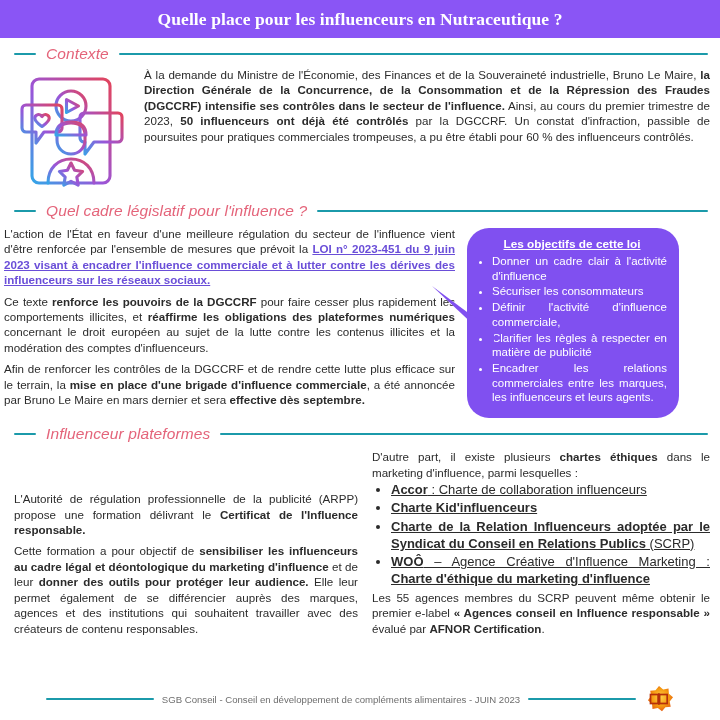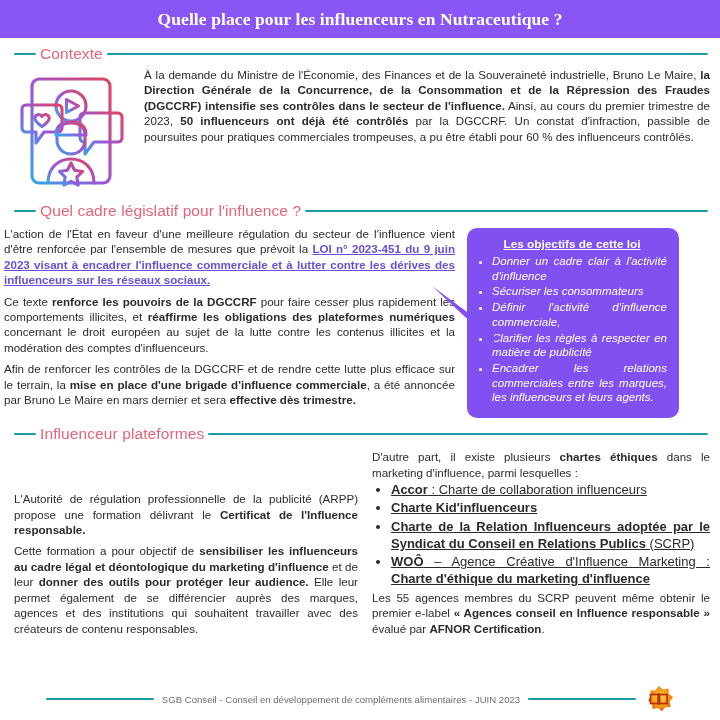--- a/index.html
+++ b/index.html
@@ -30,23 +30,24 @@
     font-weight: bold;
     font-size: 17.5px;
     letter-spacing: 0.1px;
     text-align: right;
   }
 
   
   .section-head {
     display: flex;
     align-items: center;
-    gap: 4px;
+    gap: 10px;
     padding: 0 12px 0 14px;
     margin-top: 7px;
+    font-style: italic;
   }
   .section-head .rule {
     height: 2.5px;
     background: #1b9aaa;
     border-radius: 2px;
   }
   .section-head .rule-left { width: 22px; flex: none; }
   .section-head .rule-right { flex: 1 1 auto; }
   .section-head .label {
     color: #e4647a;
@@ -98,40 +99,39 @@
   }
   .law-link {
     color: #6a4ed8;
     text-decoration: underline;
     font-weight: bold;
   }
   .objectives-box {
     width: 212px;
     flex: none;
     background: #8050f0;
-    border-radius: 10px;
+    border-radius: 22px;
     color: #ffffff;
     padding: 9px 12px 12px 10px;
     box-sizing: border-box;
     margin-top: 2px;
   }
   .objectives-title {
     text-align: center;
     font-weight: bold;
     font-size: 11.8px;
     text-decoration: underline;
     margin-bottom: 3px;
   }
   .objectives-list {
     margin: 0;
     padding-left: 15px;
     font-size: 11.5px;
     line-height: 1.28;
     text-align: justify;
-    font-style: italic;
   }
   .objectives-list li { margin-bottom: 1px; }
 
   
   .pointer-wedge {
     position: absolute;
     left: 432px;
     top: 66px;
     width: 62px;
     height: 58px;
@@ -247,21 +247,21 @@
 <div class="section-head">
   <span class="rule rule-left"></span>
   <span class="label">Quel cadre législatif pour l'influence ?</span>
   <span class="rule rule-right"></span>
 </div>
 
 <div class="law-wrap">
   <div class="law-left">
     <p class="para"><span>L'action de l'État en faveur d'une meilleure régulation du secteur de l'influence vient d'être renforcée par l'ensemble de mesures que prévoit la </span><a class="law-link" href="#">LOI n° 2023-451 du 9 juin 2023 visant à encadrer l'influence commerciale et à lutter contre les dérives des influenceurs sur les réseaux sociaux.</a></p>
     <p class="para"><span>Ce texte </span><b>renforce les pouvoirs de la DGCCRF</b><span> pour faire cesser plus rapidement les comportements illicites, et </span><b>réaffirme les obligations des plateformes numériques</b><span> concernant le droit européen au sujet de la lutte contre les contenus illicites et la modération des comptes d'influenceurs.</span></p>
-    <p class="para nogap"><span>Afin de renforcer les contrôles de la DGCCRF et de rendre cette lutte plus efficace sur le terrain, la </span><b>mise en place d'une brigade d'influence commerciale</b><span>, a été  annoncée par Bruno Le Maire en mars dernier et sera </span><b>effective dès trimestre.</b></p>
+    <p class="para nogap"><span>Afin de renforcer les contrôles de la DGCCRF et de rendre cette lutte plus efficace sur le terrain, la </span><b>mise en place d'une brigade d'influence commerciale</b><span>, a été  annoncée par Bruno Le Maire en mars dernier et sera </span><b>effective dès septembre.</b></p>
   </div>
 
   <div class="pointer-wedge">
     <svg width="62" height="58" viewBox="0 0 62 58" aria-hidden="true">
       <polygon points="0,0 62,46 62,58" fill="#8050f0"></polygon>
     </svg>
   </div>
 
   <div class="objectives-box">
     <div class="objectives-title">Les objectifs de cette loi</div>

